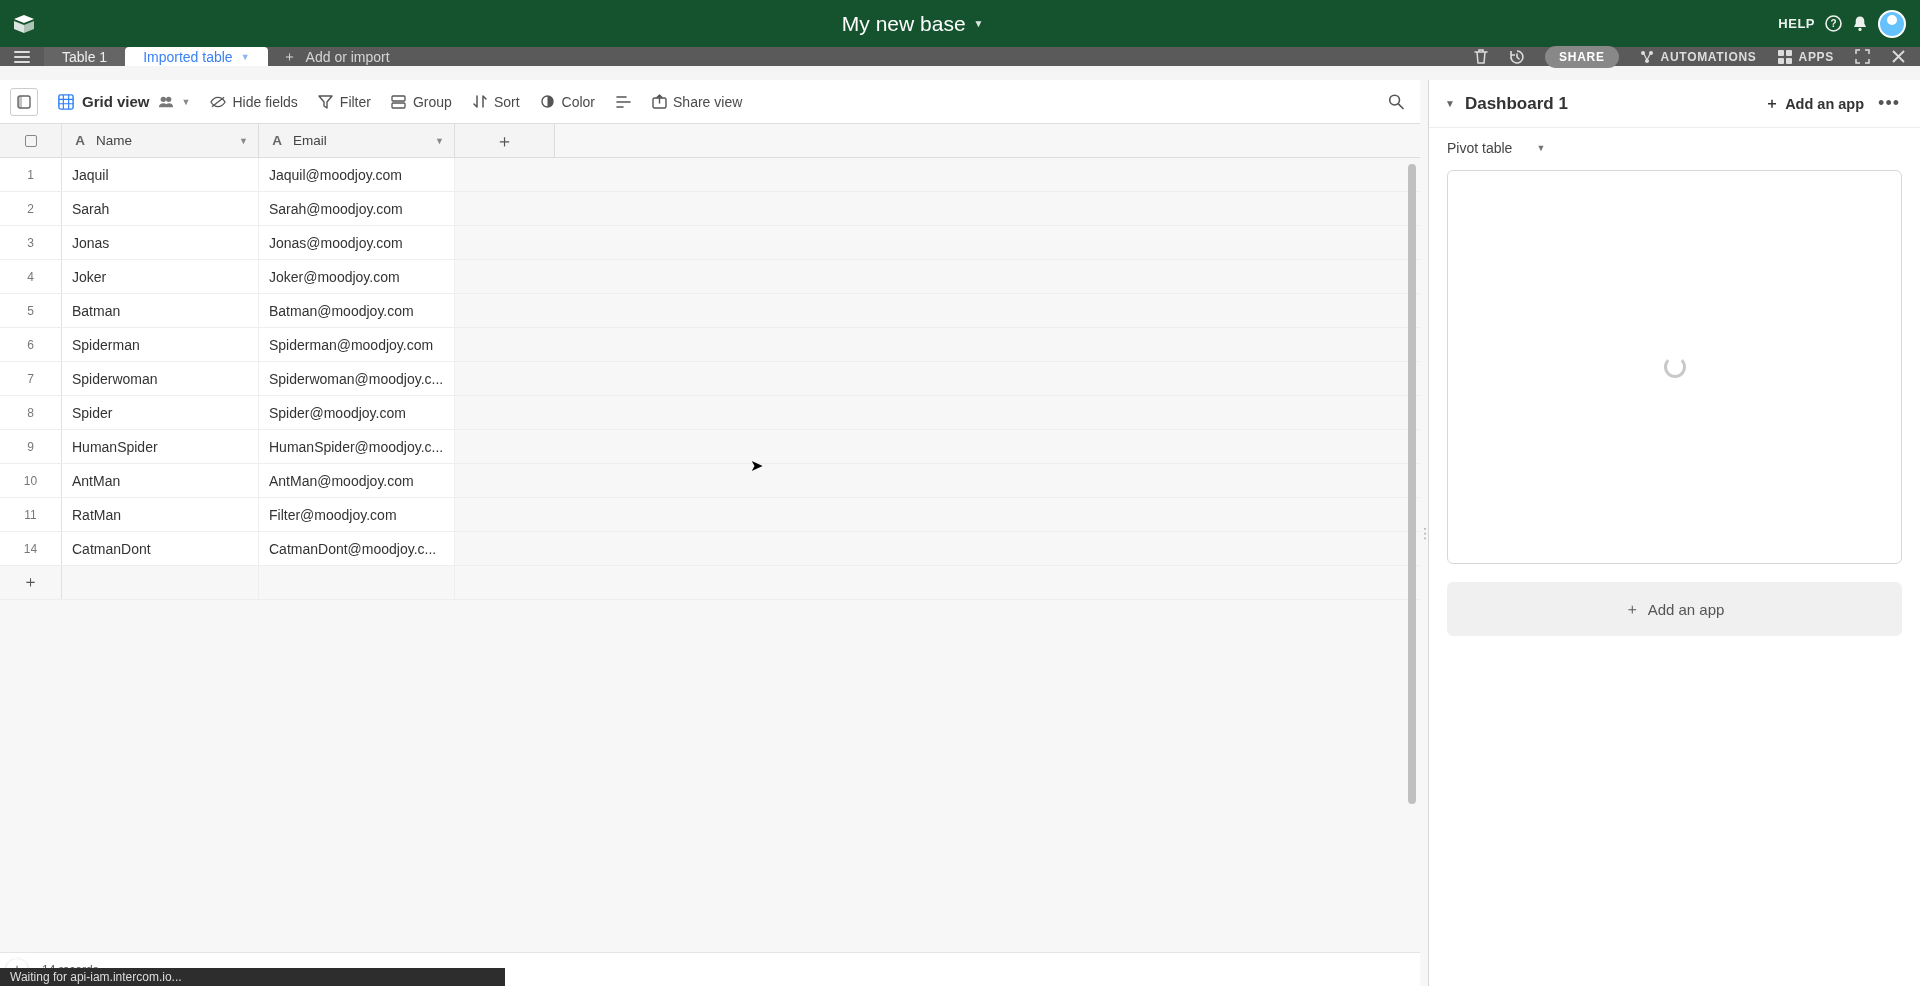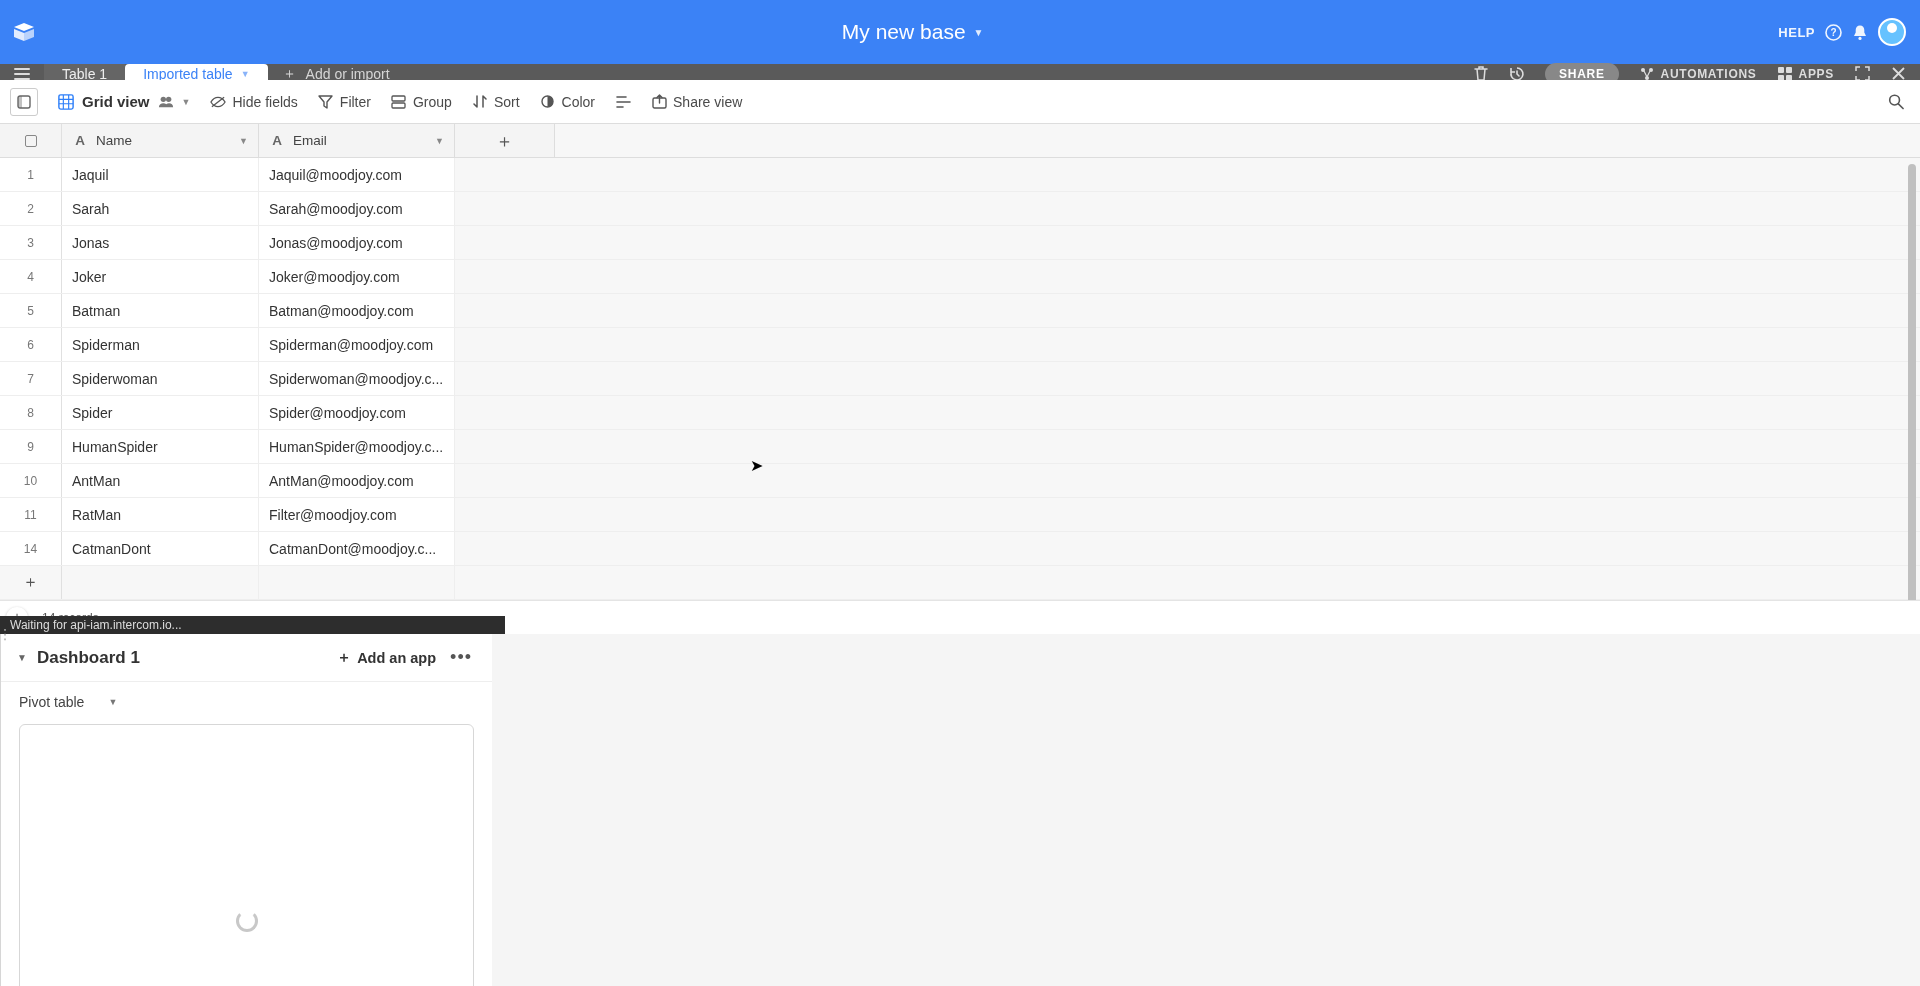--- a/index.html
+++ b/index.html
@@ -1,22 +1,22 @@
 <!DOCTYPE html>
 <html><head>
 <meta charset="utf-8">
 <style>
 * { margin: 0; padding: 0; box-sizing: border-box; font-family: -apple-system, BlinkMacSystemFont, "Segoe UI", Helvetica, Arial, sans-serif; }
 html, body { width: 100%; height: 100%; overflow: hidden; }
 body { background: #f5f5f5; }
 
 
 .top-header {
-  height: 64px;
-  background: #3b82f6;
+  height: 47px;
+  background: #14532d;
   display: flex;
   align-items: center;
   color: #fff;
 }
 .logo-box { width: 47px; display: flex; align-items: center; justify-content: center; }
 .top-center { flex: 1; display: flex; justify-content: center; align-items: center; gap: 8px; }
 .base-title { font-size: 21px; font-weight: 500; color: #fff; }
 .base-caret { font-size: 10px; opacity: .85; }
 .top-right { margin-left: auto; display: flex; align-items: center; gap: 9px; padding-right: 14px; }
 .help-label { font-size: 13px; letter-spacing: .5px; font-weight: 600; opacity: .92; }
@@ -42,21 +42,21 @@
 .tab.inactive { background: #656565; color: #eee; }
 .tab.active { background: #fff; color: #3b82f6; border-top-left-radius: 4px; border-top-right-radius: 4px; }
 .tab .caret { font-size: 9px; opacity: .6; }
 .add-import { display: flex; align-items: center; gap: 8px; padding: 0 14px; font-size: 14px; color: #d6d6d6; cursor: pointer; }
 .tab-right { margin-left: auto; display: flex; align-items: center; gap: 20px; padding-right: 14px; }
 .share-pill { background: #888; color: #fff; font-size: 12px; font-weight: 700; letter-spacing: .7px; padding: 4px 14px; border-radius: 999px; cursor: pointer; }
 .tr-item { display: flex; align-items: center; gap: 6px; font-size: 12px; font-weight: 600; letter-spacing: .7px; color: #ddd; cursor: pointer; }
 .icon16 { width: 16px; height: 16px; display: inline-flex; align-items: center; justify-content: center; }
 
 
-.main { position: absolute; top: 80px; left: 0; right: 0; bottom: 0; display: flex; flex-direction: column; }
+.main { position: absolute; top: 80px; left: 0; right: 0; bottom: 0; display: flex; }
 .left-pane { flex: 1 1 auto; background: #f7f7f7; position: relative; display: flex; flex-direction: column; min-width: 0; }
 .resize-handle { width: 8px; background: #f7f7f7; position: relative; cursor: col-resize; }
 .resize-handle::after { content: "⋮"; position: absolute; left: -2px; top: 50%; transform: translateY(-50%); color: #aaa; font-size: 14px; }
 .right-pane { width: 492px; background: #fff; border-left: 1px solid #d6d6d6; display: flex; flex-direction: column; }
 
 
 .view-toolbar { height: 44px; background: #fff; border-bottom: 1px solid #ddd; display: flex; align-items: center; gap: 20px; padding: 0 10px; }
 .view-btn-square { width: 28px; height: 28px; border: 1px solid #ccc; border-radius: 3px; display: flex; align-items: center; justify-content: center; cursor: pointer; color: #555; }
 .grid-view-chip { display: flex; align-items: center; gap: 8px; cursor: pointer; }
 .grid-view-chip .grid-glyph { color: #2d7ff9; }

